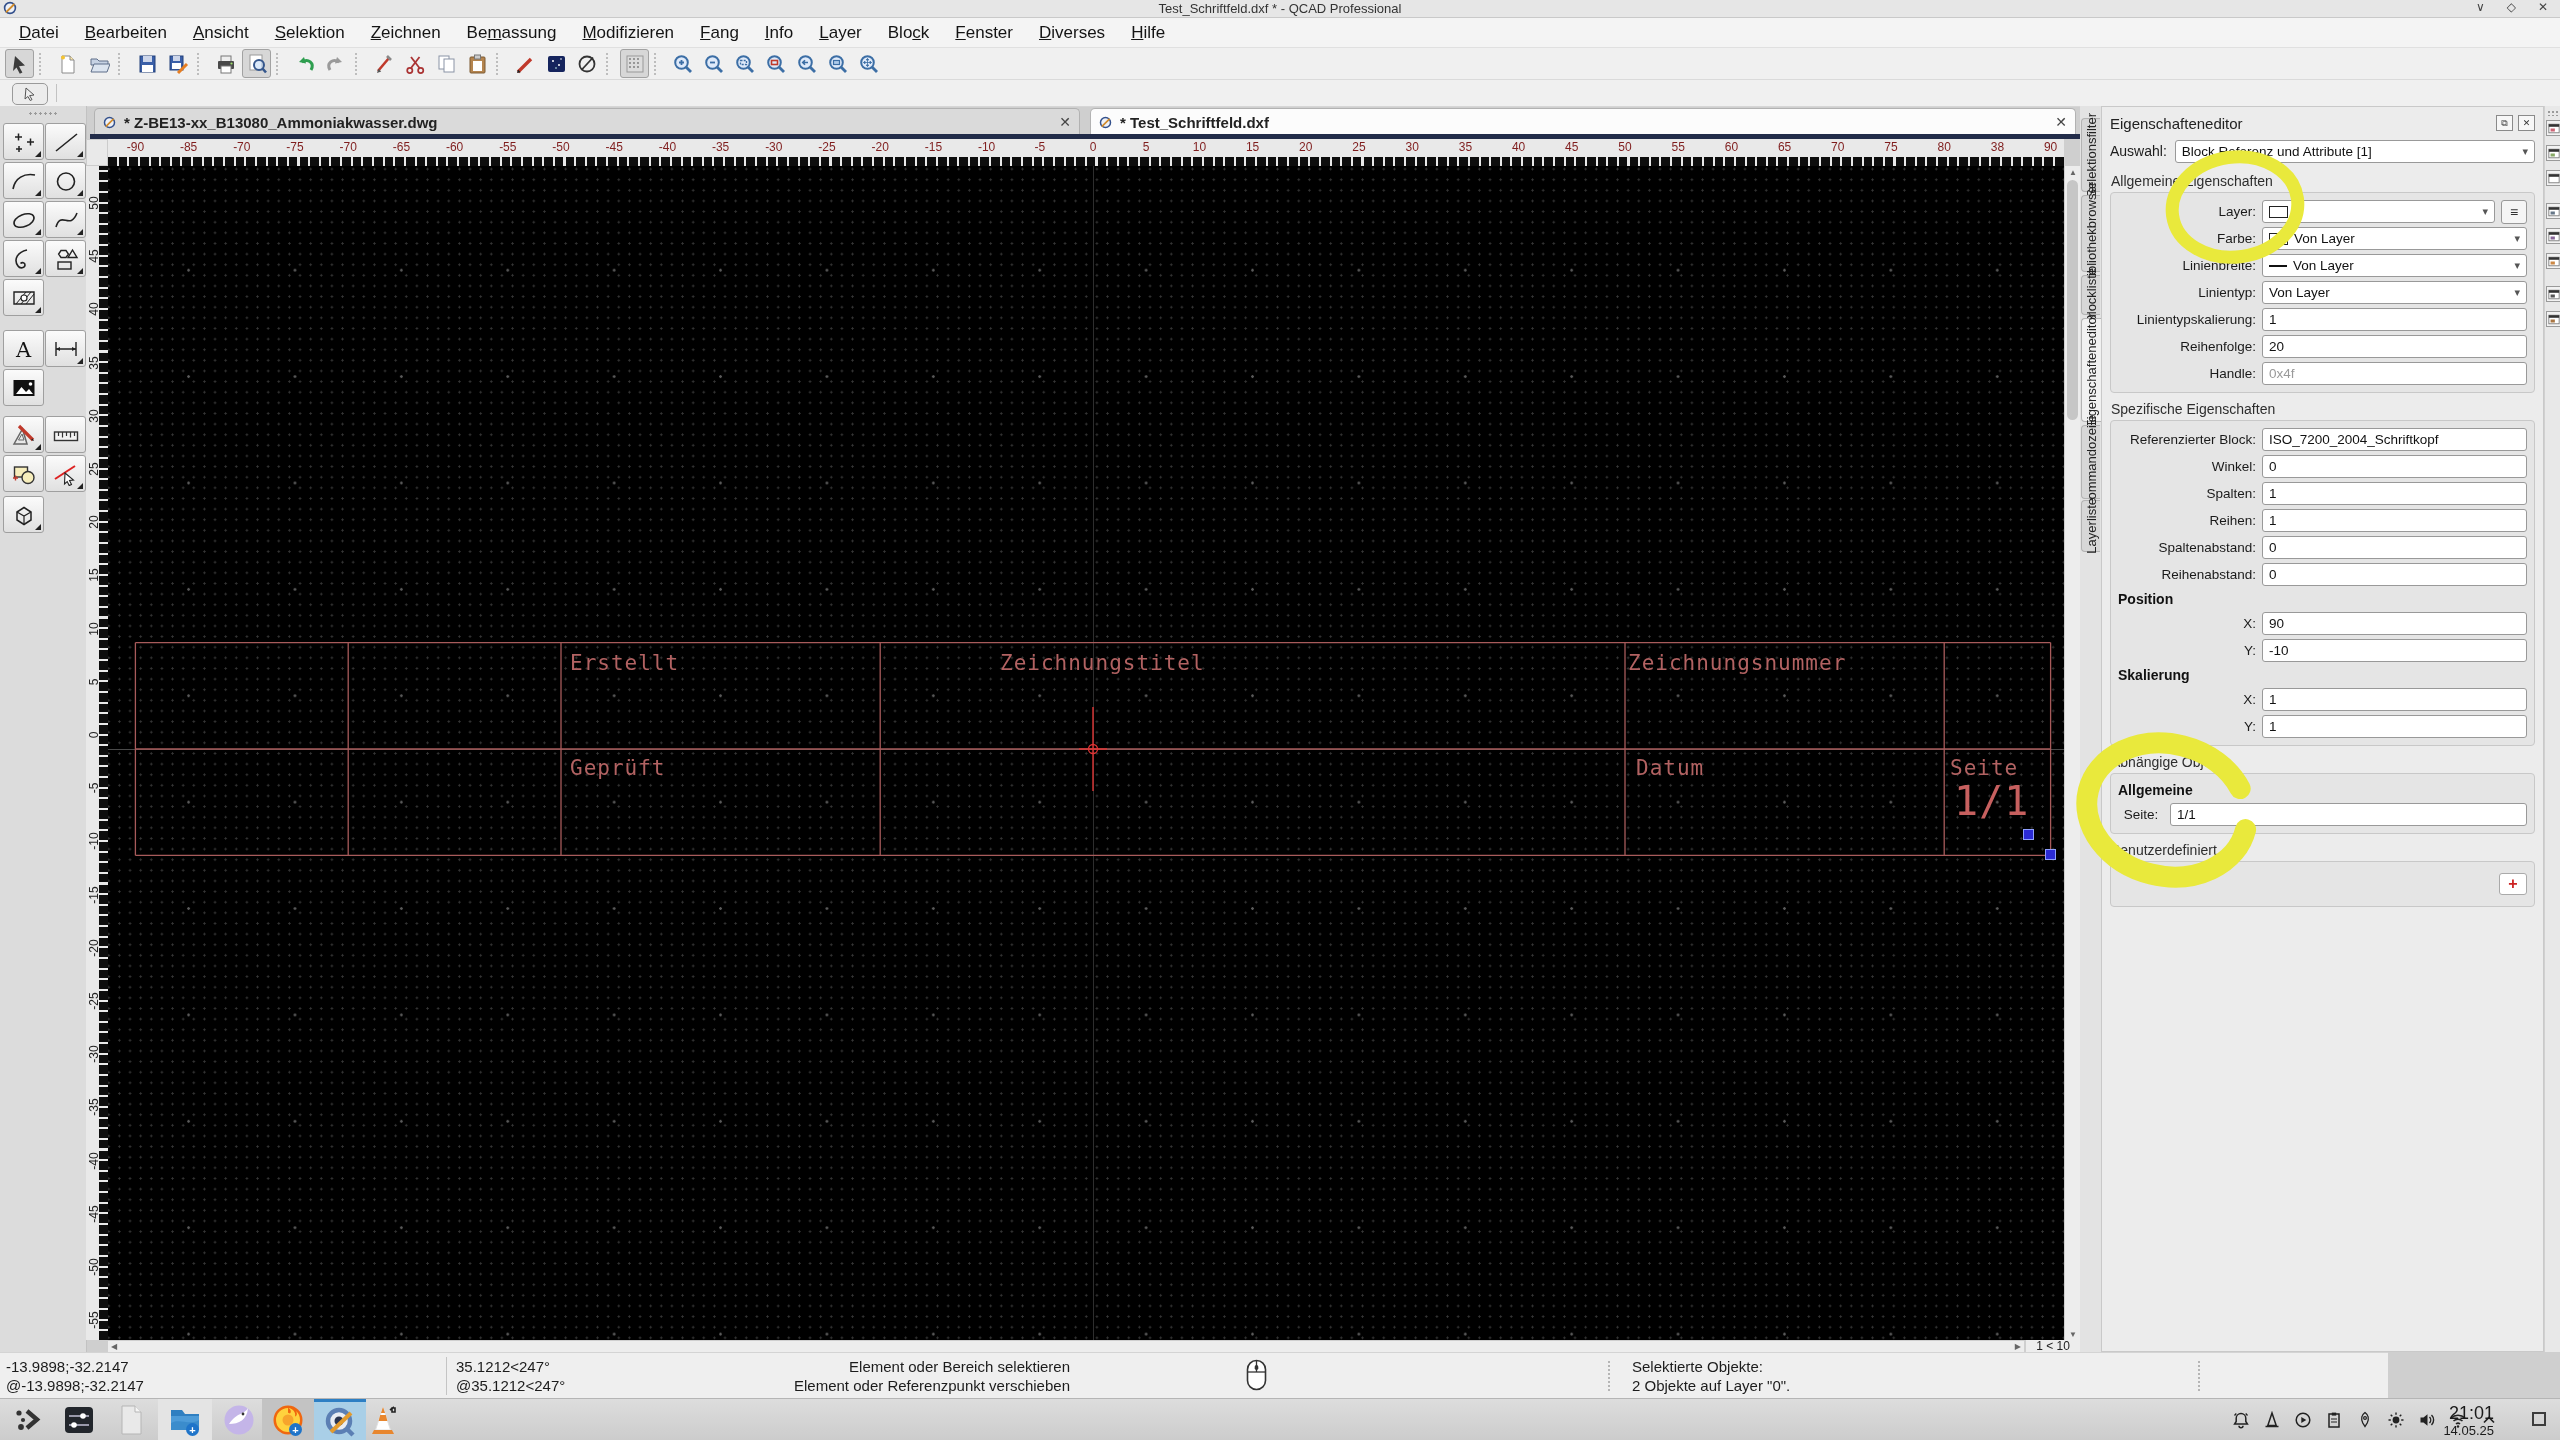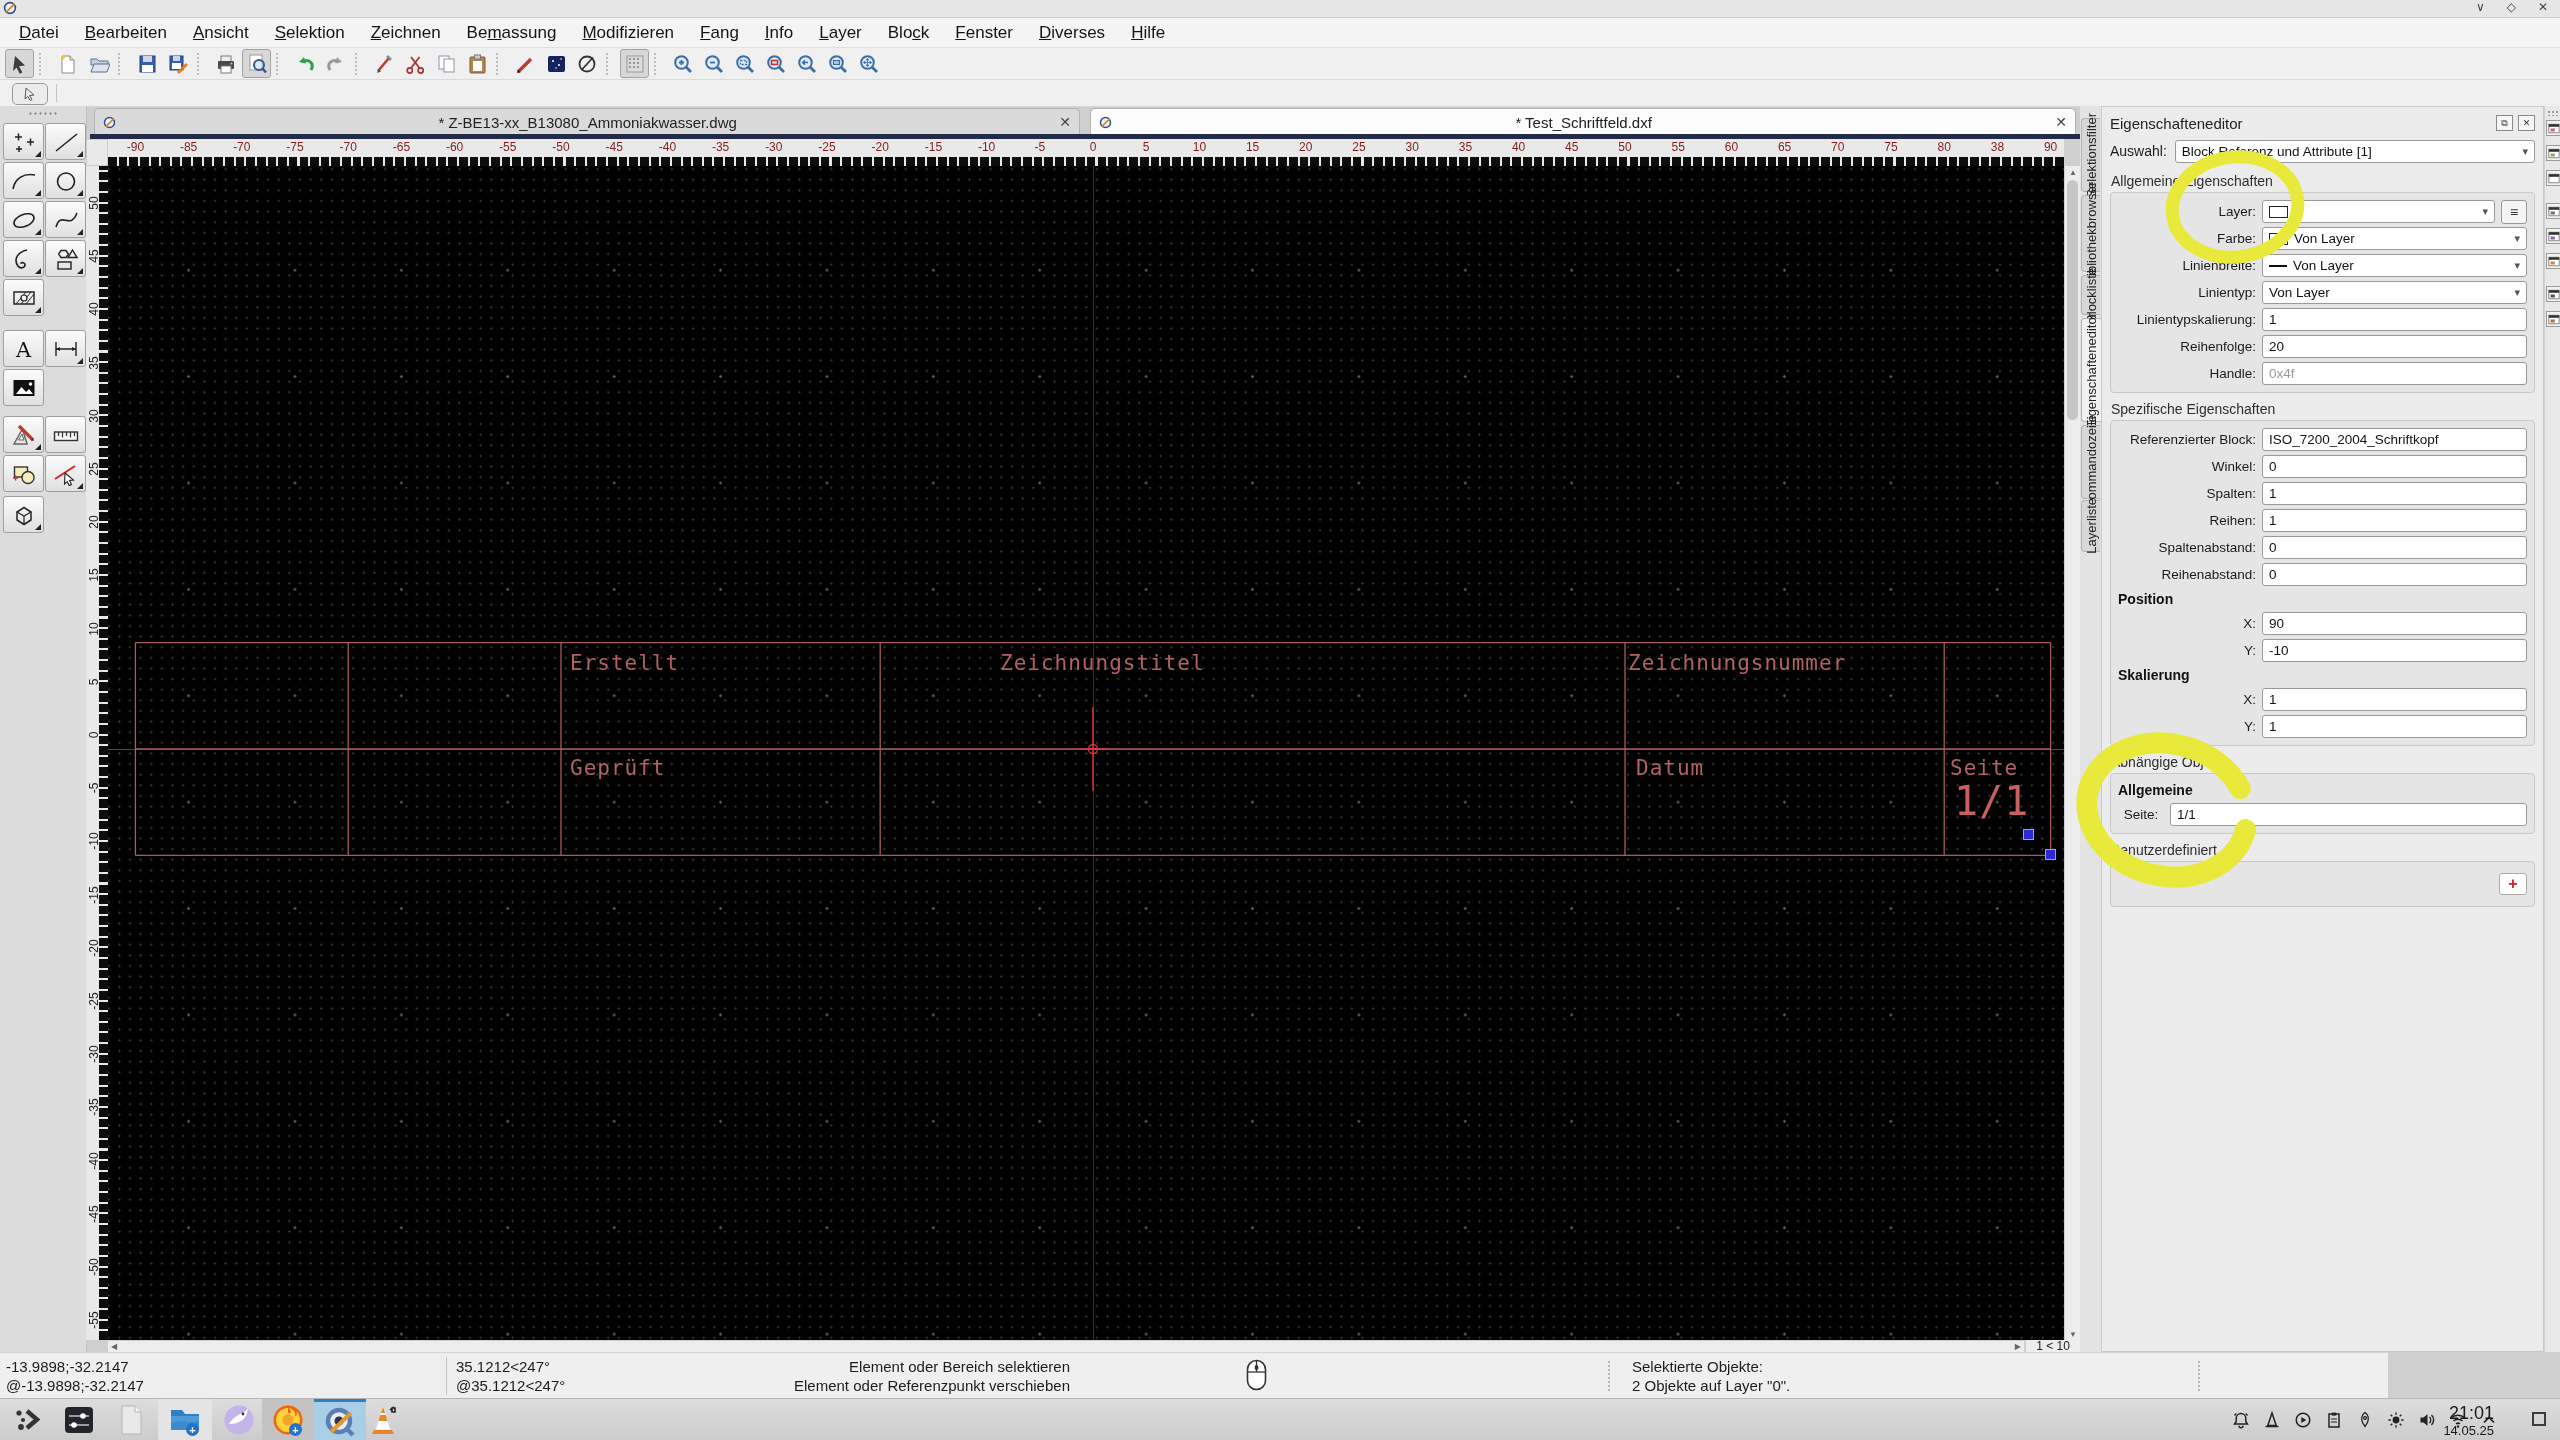--- a/index.html
+++ b/index.html
@@ -32,21 +32,21 @@
   #palette .handle{position:absolute;left:28px;top:5px;width:30px;height:6px;
       background:radial-gradient(circle,#9a9a9a 1px,transparent 1.4px);background-size:5px 5px;}
   .pbtn{position:absolute;width:41px;height:37px;background:linear-gradient(#fbfbfb,#e0e0e0);
         border:1px solid #9f9f9f;border-radius:3px;display:flex;align-items:center;justify-content:center;box-sizing:border-box;}
   .pbtn.fly::after{content:"";position:absolute;right:2px;bottom:2px;border-left:6px solid transparent;border-bottom:6px solid #222;}
   
   #tabbar{left:90px;top:107px;width:1990px;height:28px;display:flex;gap:10px;padding:1px 4px 0;box-sizing:border-box;}
   .dtab{flex:1;display:flex;align-items:center;gap:8px;padding:0 8px;background:#dadada;border:1px solid #b2b2b2;
         border-bottom:none;border-radius:5px 5px 0 0;font-size:15px;color:#222;}
   .dtab.active{background:#fcfcfc;}
-  .dtab .lbl{flex:1;text-align:center;white-space:nowrap;overflow:hidden;}
+  .dtab .lbl{flex:1;text-align:left;white-space:nowrap;overflow:hidden;font-weight:bold;}
   .dtab .x{font-size:14px;color:#444;}
   #navline{left:90px;top:134px;width:1990px;height:5px;background:#222c49;}
   
   #corner{left:86px;top:139px;width:22px;height:27px;background:#e9e9e9;border:1px solid #cccccc;box-sizing:border-box;}
   #hruler{left:108px;top:139px;width:1956px;height:27px;background:#e9e9e9;overflow:hidden;}
   #hruler .band{position:absolute;left:0;right:0;bottom:0;height:9px;
       background:repeating-linear-gradient(90deg,#0d0d0d 0 8.6px,#e9e9e9 8.6px 10.64px);}
   .hlab{position:absolute;top:1px;font-size:12px;color:#7f1d1d;transform:translateX(-50%);}
   #vruler{left:86px;top:166px;width:22px;height:1174px;background:#e9e9e9;overflow:hidden;}
   #vruler .band{position:absolute;top:0;bottom:0;right:0;width:9px;
@@ -125,20 +125,21 @@
 </head>
 <body>
 
 <div class="abs" id="titlebar">
   <span class="abs" id="tb-logo">
       <svg width="14" height="14" viewBox="0 0 14 14">
         <circle cx="7" cy="7" r="5.4" fill="#eef1f7" stroke="#33508c" stroke-width="1.6"></circle>
         <line x1="3" y1="11.4" x2="11.4" y2="3" stroke="#d08a2a" stroke-width="1.8"></line>
       </svg>
     </span>
+  <div class="abs" id="tb-title">Test_Schriftfeld.dxf * - QCAD Professional</div>
   <div class="abs" id="tb-controls">
     <span>∨</span>
     <span>◇</span>
     <span>✕</span>
   </div>
 </div>
 
 <div class="abs" id="menubar">
     <div class="mitem"><u>D</u>atei</div>
     <div class="mitem"><u>B</u>earbeiten</div>

